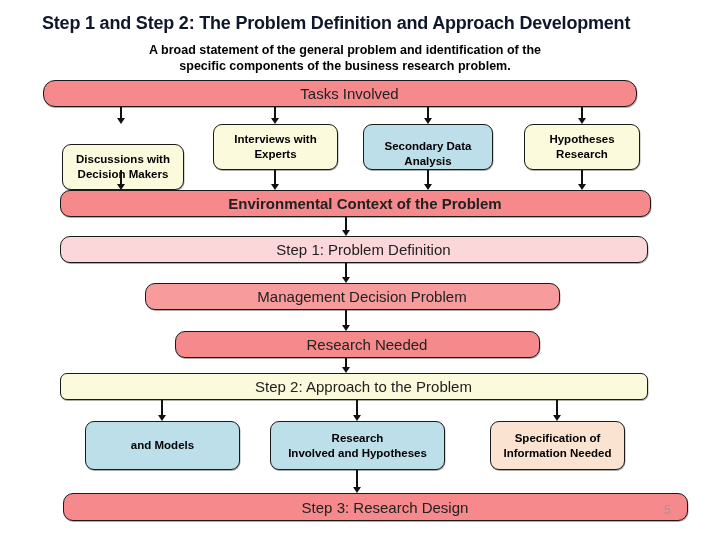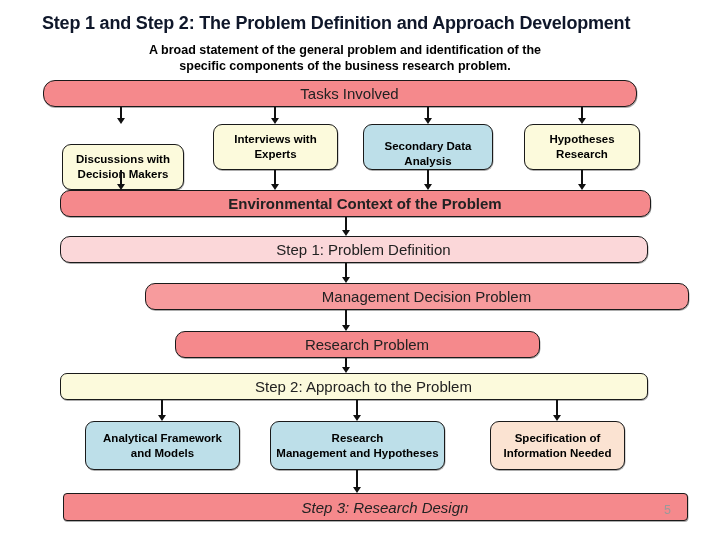--- a/index.html
+++ b/index.html
@@ -104,46 +104,45 @@
   <div class="arrow" style="left:578px;top:170px;height:20px;"></div>
 
   <div class="bar salmon" style="left:60px;top:190px;width:591px;height:27px;font-weight:bold;">Environmental Context of the Problem</div>
 
   <div class="arrow" style="left:342px;top:217px;height:19px;"></div>
 
   <div class="bar pink-pale" style="left:60px;top:236px;width:588px;height:27px;text-align:right;">Step 1: Problem Definition</div>
 
   <div class="arrow" style="left:342px;top:263px;height:20px;"></div>
 
-  <div class="bar salmon-light" style="left:145px;top:283px;width:544px;height:27px;">Management Decision Problem</div>
+  <div class="bar salmon-light" style="left:145px;top:283px;width:415px;height:27px;">Management Decision Problem</div>
 
   <div class="arrow" style="left:342px;top:310px;height:21px;"></div>
 
-  <div class="bar salmon" style="left:175px;top:331px;width:365px;height:27px;">Research Problem</div>
+  <div class="bar salmon" style="left:175px;top:331px;width:365px;height:27px;">Research Needed</div>
 
   <div class="arrow" style="left:342px;top:358px;height:15px;"></div>
 
   <div class="bar cream" style="left:60px;top:373px;width:588px;height:27px;">Step 2: Approach to the Problem</div>
 
   <div class="arrow" style="left:158px;top:400px;height:21px;"></div>
   <div class="arrow" style="left:353px;top:400px;height:21px;"></div>
   <div class="arrow" style="left:553px;top:400px;height:21px;"></div>
 
   <div class="node blue" style="left:85px;top:421px;width:155px;height:49px;">
-    <span>Analytical Framework</span>
     <span>and Models</span>
   </div>
   <div class="node blue" style="left:270px;top:421px;width:175px;height:49px;">
     <span>Research</span>
-    <span>Management and Hypotheses</span>
+    <span>Involved and Hypotheses</span>
   </div>
   <div class="node peach" style="left:490px;top:421px;width:135px;height:49px;">
     <span>Specification of</span>
     <span>Information Needed</span>
   </div>
 
   <div class="arrow" style="left:353px;top:470px;height:23px;"></div>
 
-  <div class="bar salmon" style="left:63px;top:493px;width:625px;height:28px;border-radius:4px;font-style:italic;">Step 3: Research Design</div>
+  <div class="bar salmon" style="left:63px;top:493px;width:625px;height:28px;border-radius:10px;">Step 3: Research Design</div>
 
   <div class="page-number">5</div>
 
 </div>
 
 </body></html>

